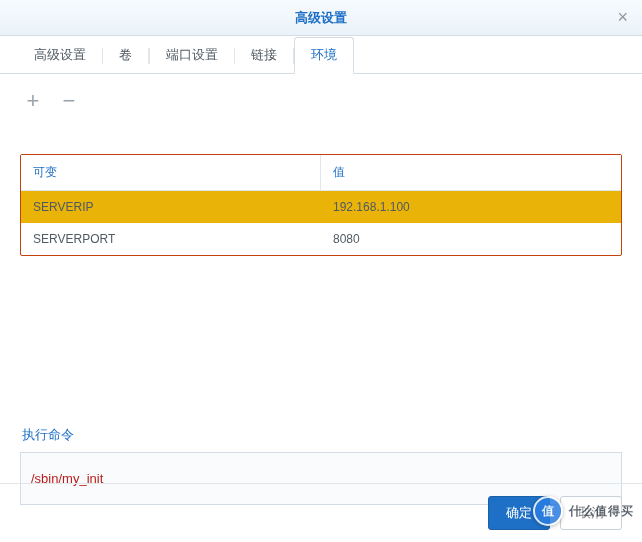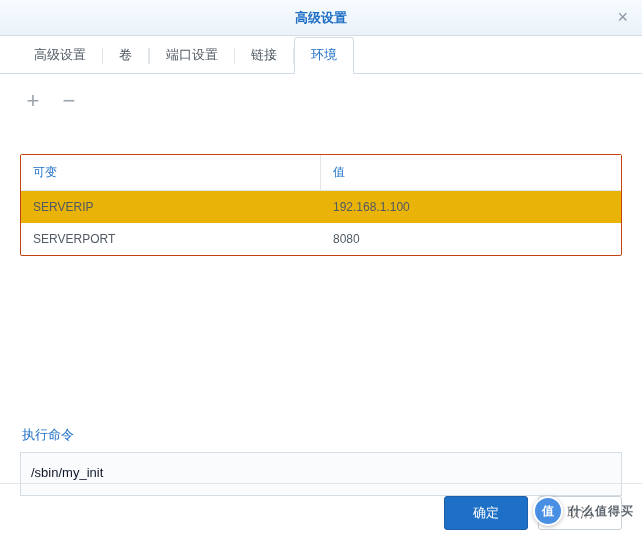--- a/index.html
+++ b/index.html
@@ -25,24 +25,24 @@
     .th.col1 { width: 50%; border-right: 1px solid #e1e6ea; }
     .th.col2 { flex: 1; }
     .tbody { }
     .tr { display: flex; }
     .tr.selected { background: #eab308; }
     .td { padding: 9px 12px; font-size: 12px; color: #505a64; }
     .td.col1 { width: 50%; }
     .td.col2 { flex: 1; }
     
     .section-label { color: #1e6fc6; margin: 170px 0 8px 2px; font-size: 13px; }
-    .cmd-input { width: 100%; height: 44px; border: 1px solid #d4dde5; padding: 12px 10px; color: #0f172a; font-size: 13px; font-family: inherit; resize: none; background: #fafbfc; }
+    .cmd-input { width: 100%; height: 53px; border: 1px solid #d4dde5; padding: 18px 10px; color: #b91c1c; font-size: 13px; font-family: inherit; resize: none; background: #fafbfc; }
     
     .footer { position: absolute; bottom: 0; left: 0; right: 0; border-top: 1px solid #e1e6ea; padding: 12px 20px; display: flex; justify-content: flex-end; gap: 10px; }
-    .btn { padding: 7px 28px; border-radius: 3px; font-size: 13px; cursor: pointer; border: 1px solid; }
+    .btn { padding: 7px 17px; border-radius: 3px; font-size: 13px; cursor: pointer; border: 1px solid; }
     .btn-primary { background: #1e6fc6; color: #fff; border-color: #1a5fa8; }
     .btn-default { background: #fff; color: #737373; border-color: #c8d0d8; }
     
     .watermark { position: absolute; right: 8px; bottom: 16px; display: flex; align-items: center; gap: 6px; opacity: 0.85; pointer-events: none; }
     .wm-circle { width: 30px; height: 30px; border-radius: 50%; background: #2a7de1; color: #fff; display: flex; align-items: center; justify-content: center; font-size: 12px; font-weight: bold; border: 2px solid #fff; box-shadow: 0 1px 4px rgba(0,0,0,0.3); }
     .wm-text { color: #414b55; font-size: 12px; font-weight: bold; text-shadow: 0 0 3px #fff, 0 0 3px #fff; letter-spacing: 1px; }
   </style>
 </head>
 <body>
 

